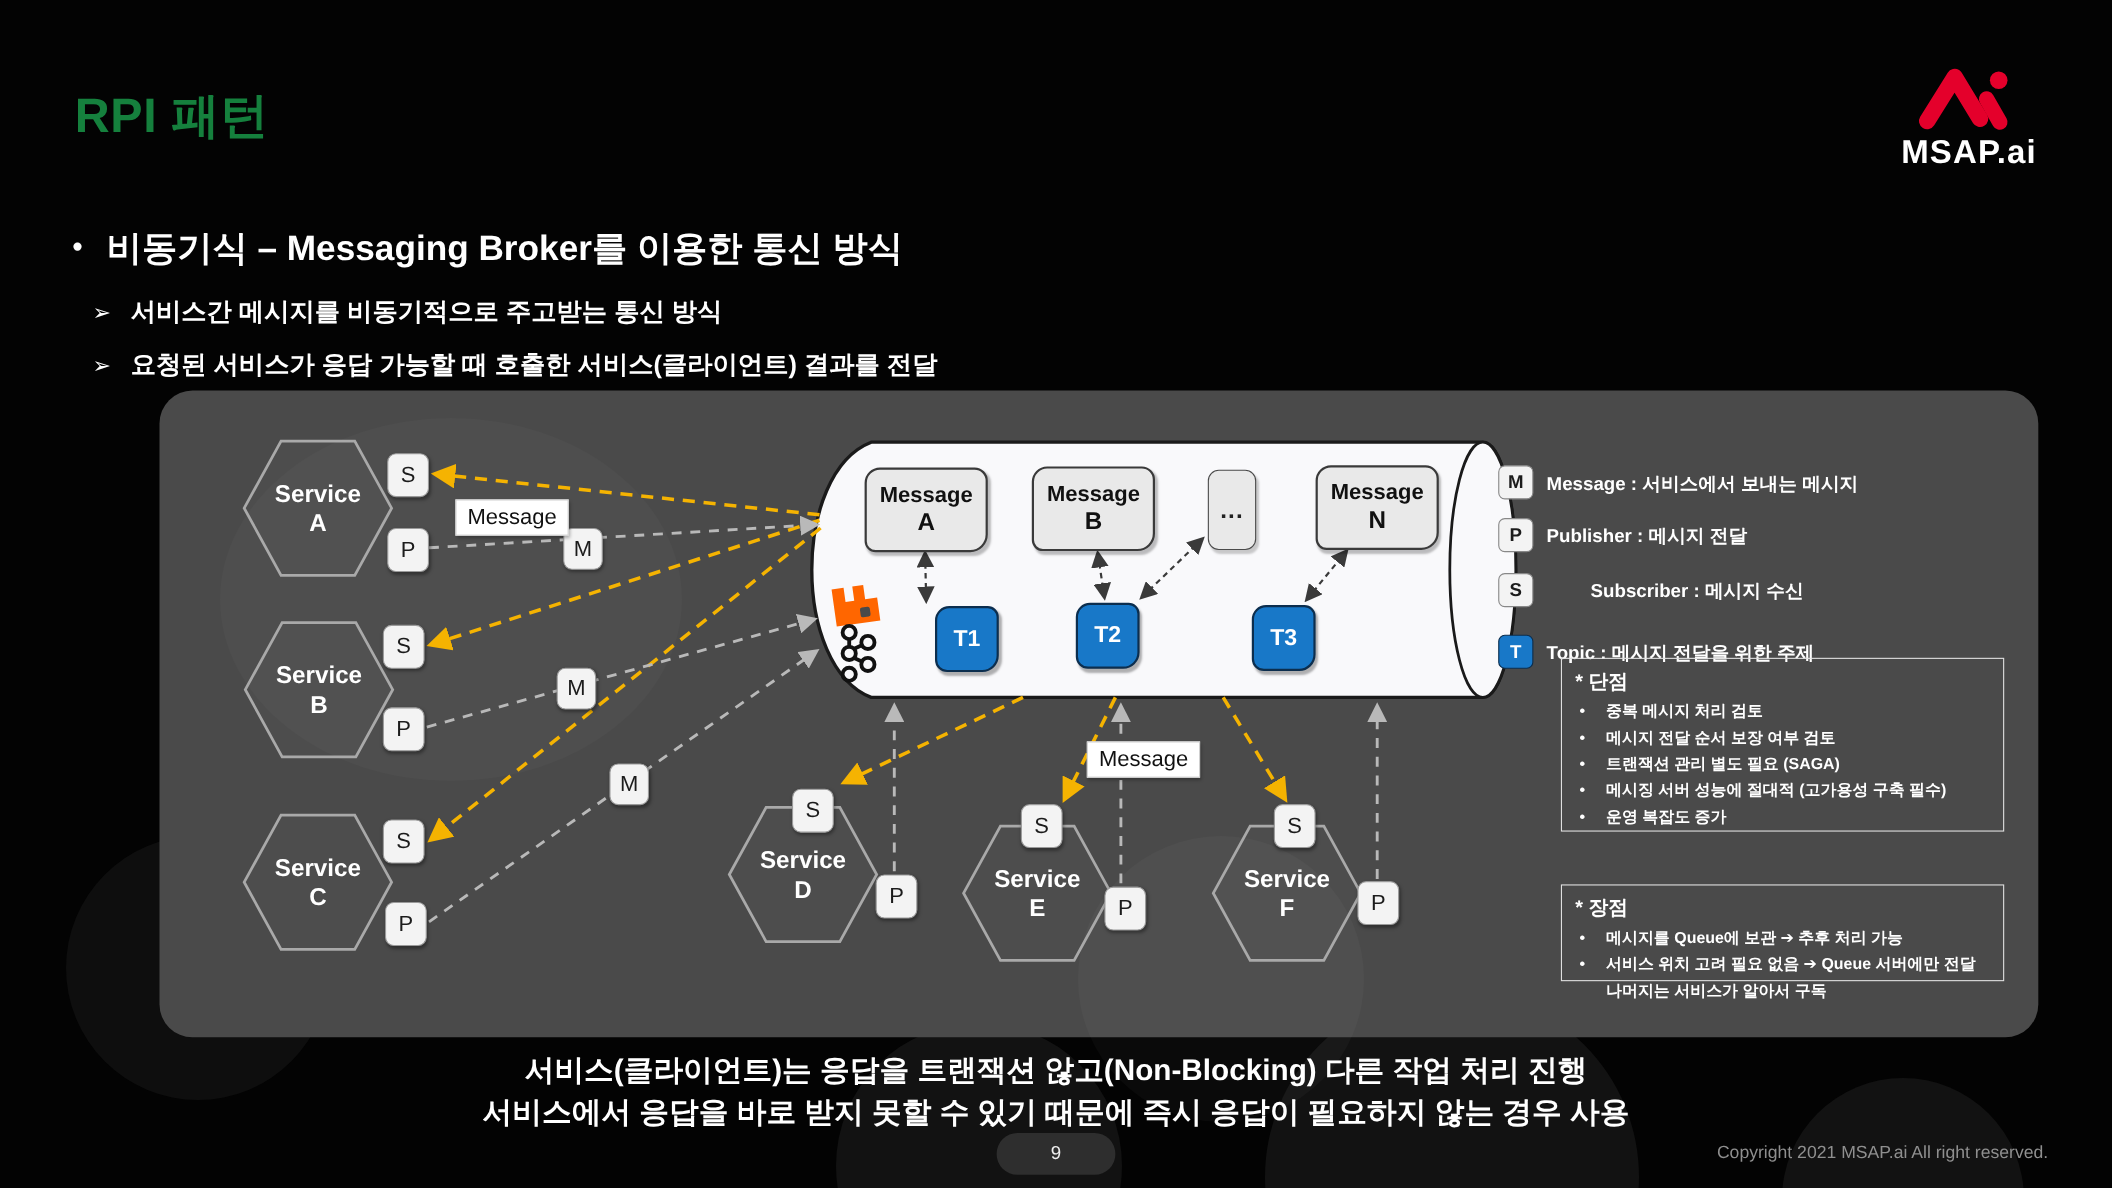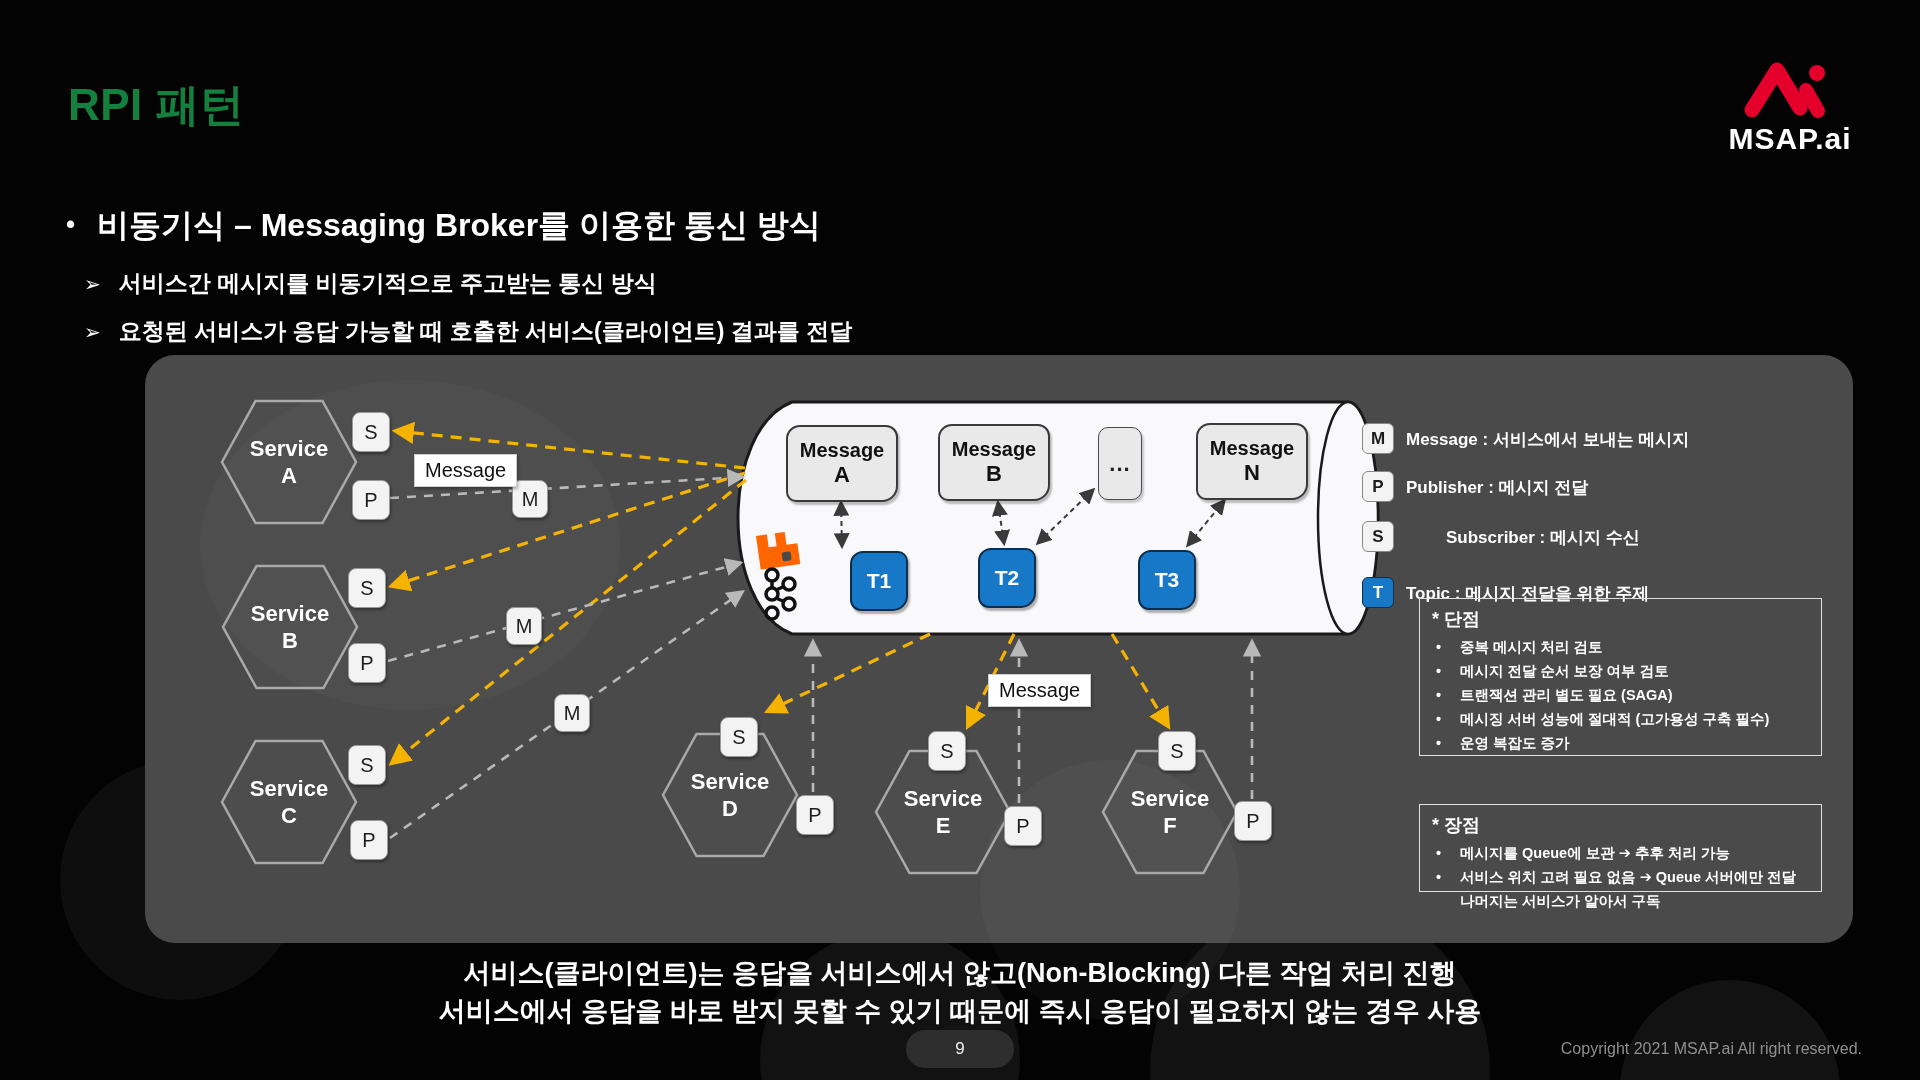--- a/index.html
+++ b/index.html
@@ -268,18 +268,18 @@
     <div class="pc-item">
         <span class="b">•</span>
         <span>서비스 위치 고려 필요 없음 ➔ Queue 서버에만 전달</span>
       </div>
     <div class="pc-item cont">
         <span class="b">•</span>
         <span>나머지는 서비스가 알아서 구독</span>
       </div>
   </div>
 
-  <div class="abs footer-line f1">서비스(클라이언트)는 응답을 서비스에서 않고(Non-Blocking) 다른 작업 처리 진행</div>
+  <div class="abs footer-line f1">서비스(클라이언트)는 응답을 트랜잭션 않고(Non-Blocking) 다른 작업 처리 진행</div>
   <div class="abs footer-line f2">서비스에서 응답을 바로 받지 못할 수 있기 때문에 즉시 응답이 필요하지 않는 경우 사용</div>
   <div class="abs page-pill">9</div>
   <div class="abs copyright">Copyright 2021 MSAP.ai All right reserved.</div>
 
 </div>
 
 </body></html>

